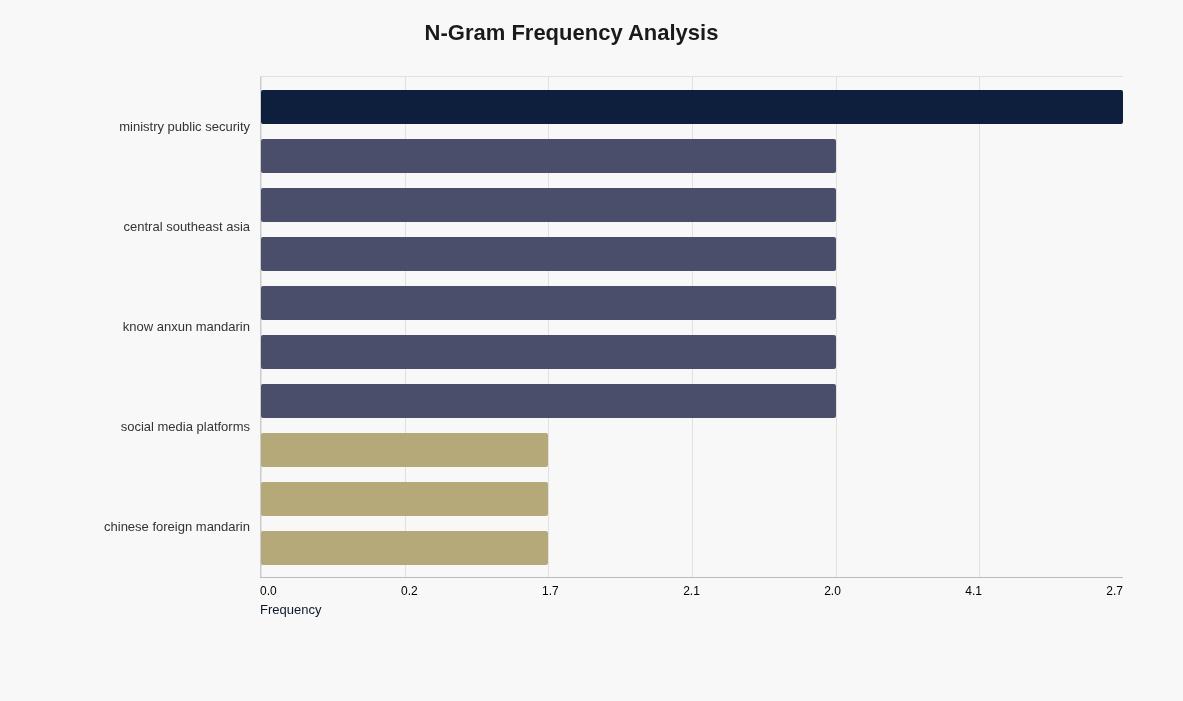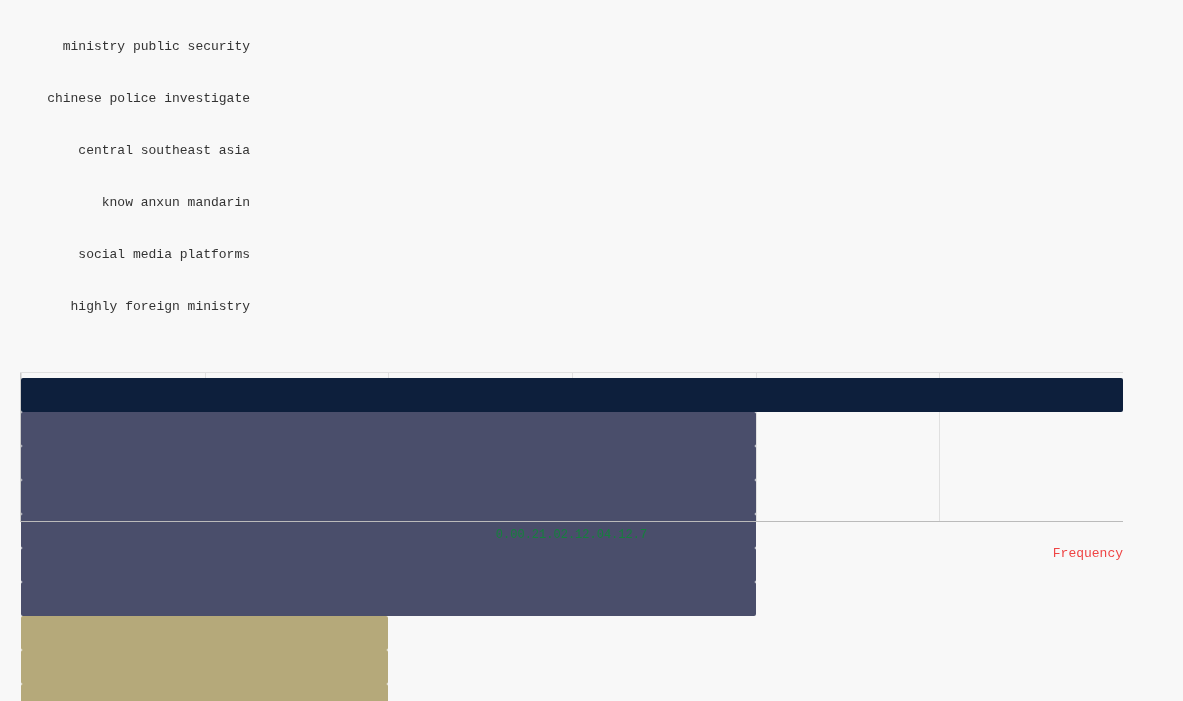--- a/index.html
+++ b/index.html
@@ -21,23 +21,21 @@
     }
     .chart-title {
       text-align: center;
       font-size: 22px;
       font-weight: bold;
       color: #1a1a1a;
       margin-bottom: 30px;
     }
     .chart-area {
       display: flex;
-      flex-direction: column;
       height: calc(100% - 60px);
-      font-family: Liberation Mono, monospace;
     }
     .y-labels {
       display: flex;
       flex-direction: column;
       justify-content: space-around;
       width: 240px;
       flex-shrink: 0;
       padding-bottom: 40px;
     }
     .y-label {
@@ -92,54 +90,54 @@
     .bar-slate { background: #4a4e6b; }
     .bar-tan { background: #b5a97a; }
 
     .x-axis {
       height: 40px;
       position: relative;
       margin-left: 0;
     }
     .x-ticks {
       display: flex;
-      justify-content: center;
+      justify-content: space-between;
       padding-top: 6px;
       font-size: 12px;
-      color: #15803d;
+      color: #000000;
     }
     .x-label {
-      text-align: right;
+      text-align: left;
       font-size: 13px;
-      color: #ef4444;
+      color: #0f172a;
       padding-top: 4px;
     }
     .x-axis-line {
       height: 1px;
       background: #bbb;
       width: 100%;
     }
     .top-border {
       height: 1px;
       background: #e0e0e0;
       margin-bottom: 0;
     }
   </style>
 </head>
 <body>
 
 <div class="chart-container">
+  <div class="chart-title">N-Gram Frequency Analysis</div>
   <div class="chart-area">
     <div class="y-labels" id="y-labels">
         <div class="y-label">ministry public security</div>
-        <div class="y-label">chinese police investigate</div>
         <div class="y-label">central southeast asia</div>
         <div class="y-label">know anxun mandarin</div>
         <div class="y-label">social media platforms</div>
-        <div class="y-label">highly foreign ministry</div>
+        <div class="y-label">chinese foreign mandarin</div>
       </div>
     <div class="plot-area">
       <div class="top-border"></div>
       <div class="bars-section" id="bars-section">
         <div class="grid-lines" id="grid-lines">
             <div class="grid-line"></div>
             <div class="grid-line"></div>
             <div class="grid-line"></div>
             <div class="grid-line"></div>
             <div class="grid-line"></div>
@@ -176,21 +174,21 @@
             <div class="bar-row">
               <div class="bar bar-tan" style="width: 33.3333%;"></div>
             </div>
           </div>
       </div>
       <div class="x-axis">
         <div class="x-axis-line"></div>
         <div class="x-ticks" id="x-ticks">
             <span>0.0</span>
             <span>0.2</span>
-            <span>1.0</span>
+            <span>1.7</span>
             <span>2.1</span>
             <span>2.0</span>
             <span>4.1</span>
             <span>2.7</span>
           </div>
         <div class="x-label">Frequency</div>
       </div>
     </div>
   </div>
 </div>

